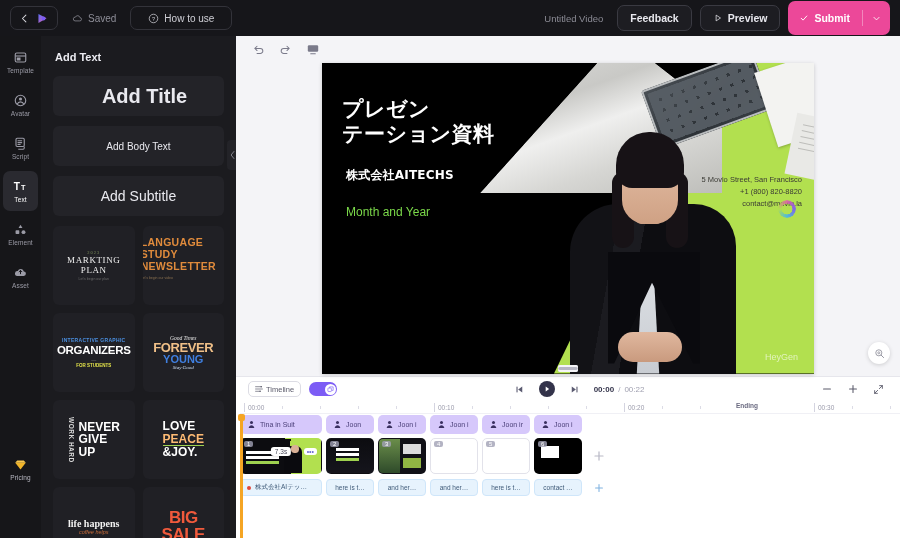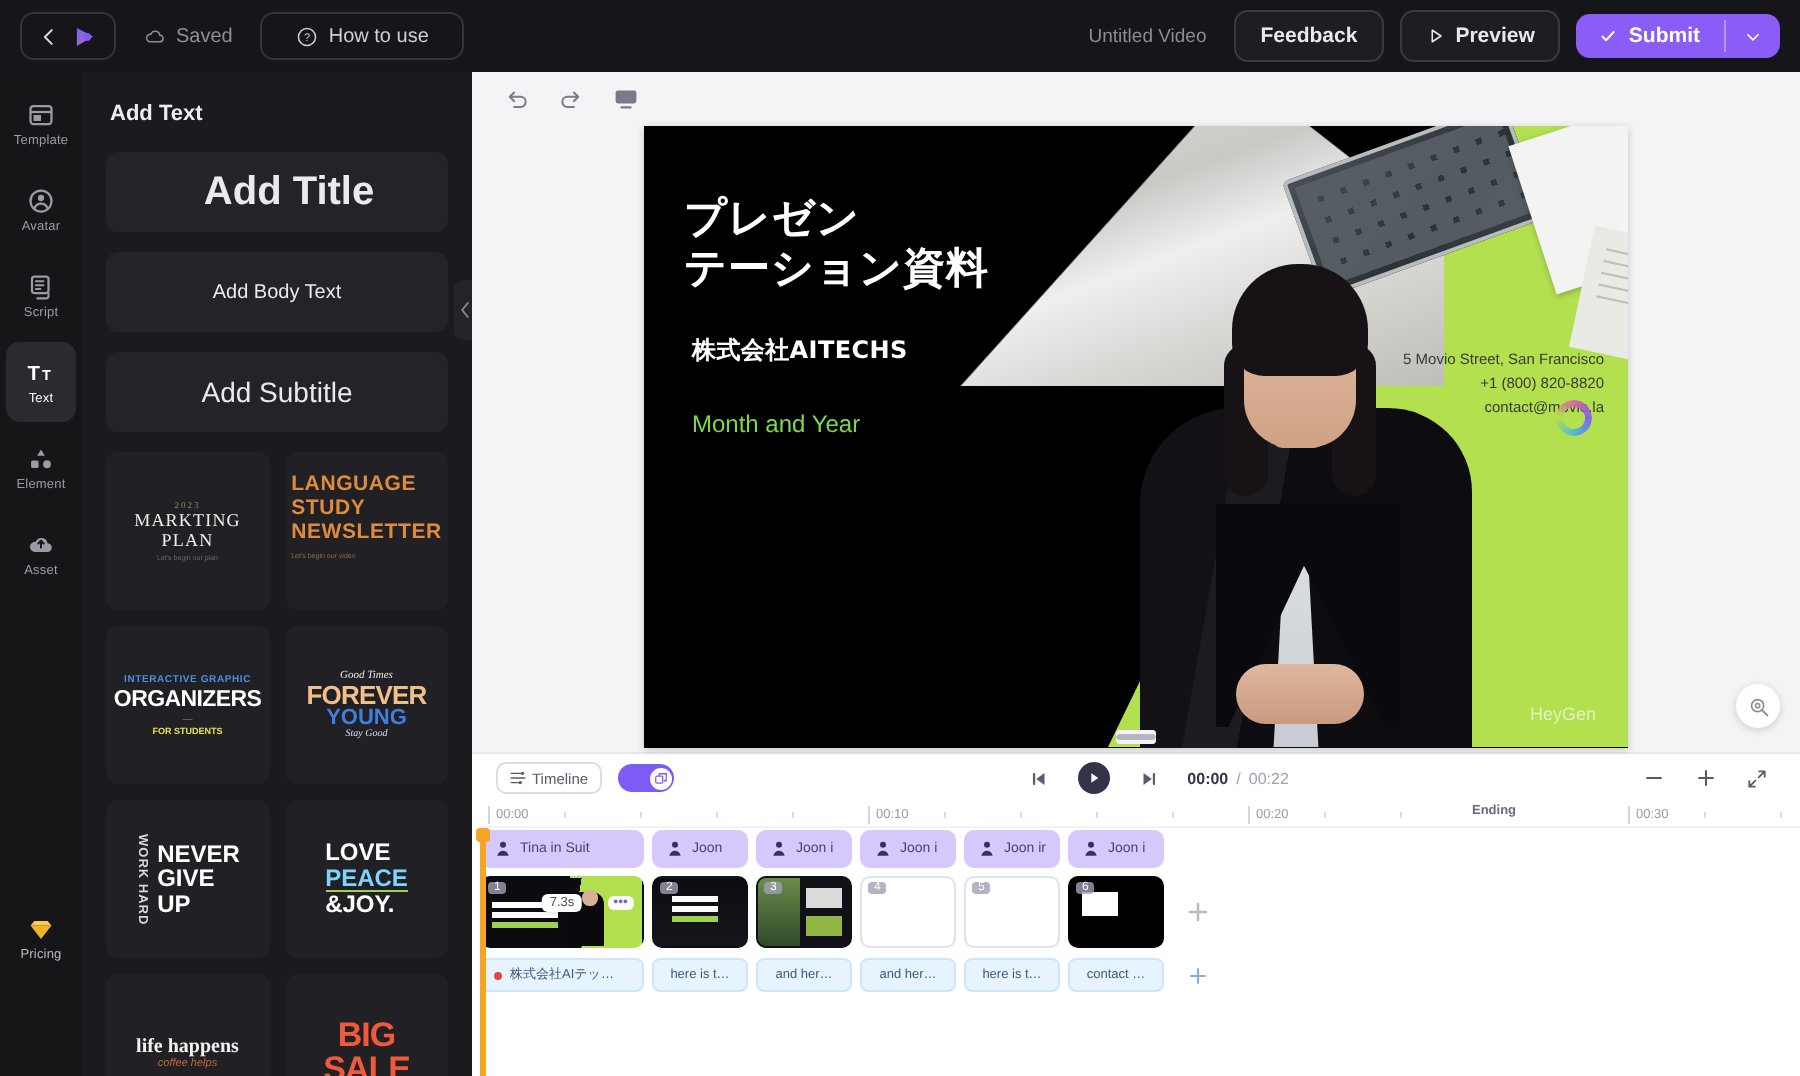--- a/index.html
+++ b/index.html
@@ -27,21 +27,21 @@
   }
   .tb-plain { display: flex; align-items: center; gap: 5px; color: #8e8e98; font-size: 10px; padding: 0 6px; }
   .tb-spacer { flex: 1; }
   .tb-title { color: #8b8b95; font-size: 9.5px; margin-right: 6px; }
   .btn-outline {
     border: 1px solid #3a3a42; border-radius: 7px; height: 26px;
     display: flex; align-items: center; gap: 5px; padding: 0 12px;
     color: #e8e8ee; font-size: 10.5px; font-weight: bold; background: #1d1d22;
   }
   .btn-submit {
-    background: #8b5cf6; border-radius: 7px; height: 22px;
+    background: #ec4899; border-radius: 7px; height: 34px;
     display: flex; align-items: center; color: #fff; font-size: 10.5px; font-weight: bold;
   }
   .btn-submit .sub-main { display: flex; align-items: center; gap: 5px; padding: 0 12px 0 11px; }
   .btn-submit .sub-div { width: 1px; height: 16px; background: rgba(255,255,255,.35); }
   .btn-submit .sub-arrow { padding: 0 9px; display: flex; align-items: center; }
 
   .logo-mark { width: 13px; height: 13px; display: block; }
   .icon { display: inline-flex; align-items: center; justify-content: center; }
 
   
@@ -79,37 +79,37 @@
 
   .tpl-grid { display: grid; grid-template-columns: 1fr 1fr; gap: 8px; margin-top: 6px; }
   .tpl {
     background: #202025; border-radius: 6px; height: 79px;
     display: flex; align-items: center; justify-content: center;
     overflow: hidden; text-align: center; padding: 4px;
   }
   .t1 .l1 { color:#7d8f5a; font-size:4.5px; letter-spacing:1px; font-family:"Liberation Serif",serif;}
   .t1 .l2 { color:#efefef; font-size:9px; font-family:"Liberation Serif",serif; letter-spacing:.6px; }
   .t1 .l3 { color:#6a6a6a; font-size:3.5px; margin-top:2px;}
-  .t2 { justify-content:center; align-items:flex-start; padding:11px 8px;}
+  .t2 { justify-content:flex-end; align-items:flex-start; padding:11px 8px;}
   .t2 .l1 { color:#e08b3c; font-size:10.5px; font-weight:bold; line-height:1.12; text-align:left; letter-spacing:.3px;}
   .t2 .l2 { color:#8a7050; font-size:3.5px; margin-top:4px; text-align:left;}
   .t3 .l1 { color:#4a8fe0; font-size:5px; font-weight:bold; letter-spacing:.3px;}
   .t3 .l2 { color:#fff; font-size:11.5px; font-weight:bold; letter-spacing:-.3px; margin:1px 0;}
   .t3 .dot { color:#777; font-size:5px;}
   .t3 .l3 { color:#e4e44a; font-size:4.5px; font-weight:bold;}
   .t4 .l1 { color:#e8e8e8; font-size:5.5px; font-family:"Liberation Serif",serif; font-style:italic;}
   .t4 .l2 { color:#f0c088; font-size:13px; font-weight:bold; letter-spacing:-.4px; line-height:1;}
   .t4 .l3 { color:#3f7fe0; font-size:11px; font-weight:bold; line-height:1;}
   .t4 .l4 { color:#cfe0f5; font-size:5px; font-family:"Liberation Serif",serif; font-style:italic;}
   .t5 { display:flex; flex-direction:row; align-items:center; justify-content:center; gap:4px;}
   .t5 .vert { writing-mode: vertical-rl; color:#d8d8d8; font-size:6.5px; font-weight:bold; letter-spacing:.5px;}
   .t5 .big { color:#fff; font-size:12px; font-weight:bold; line-height:1.02; text-align:left;}
   .t6 { align-items:center;}
   .t6 .a { color:#fff; font-size:12px; font-weight:bold; line-height:1.05; text-align:left;}
-  .t6 .b { color:#7dd3fc; font-size:12px; font-weight:bold; line-height:1.05; text-align:left; border-bottom:1px solid #9ed14f;}
+  .t6 .b { color:#fdba74; font-size:12px; font-weight:bold; line-height:1.05; text-align:left; border-bottom:1px solid #9ed14f;}
   .t7 .l1 { color:#f2f2f2; font-size:10px; font-family:"Liberation Serif",serif; font-weight:bold;}
   .t7 .l2 { color:#c56b3a; font-size:5.5px; font-style:italic;}
   .t8 .l1 { color:#f05a3c; font-size:17px; font-weight:bold; line-height:.95; letter-spacing:-.5px;}
 
   .collapse-handle {
     position: absolute; right: -1px; top: 104px; width: 10px; height: 30px;
     background: #232328; border-radius: 4px 0 0 4px;
     display: flex; align-items: center; justify-content: center; color: #8b8b95; font-size: 8px;
   }
 

